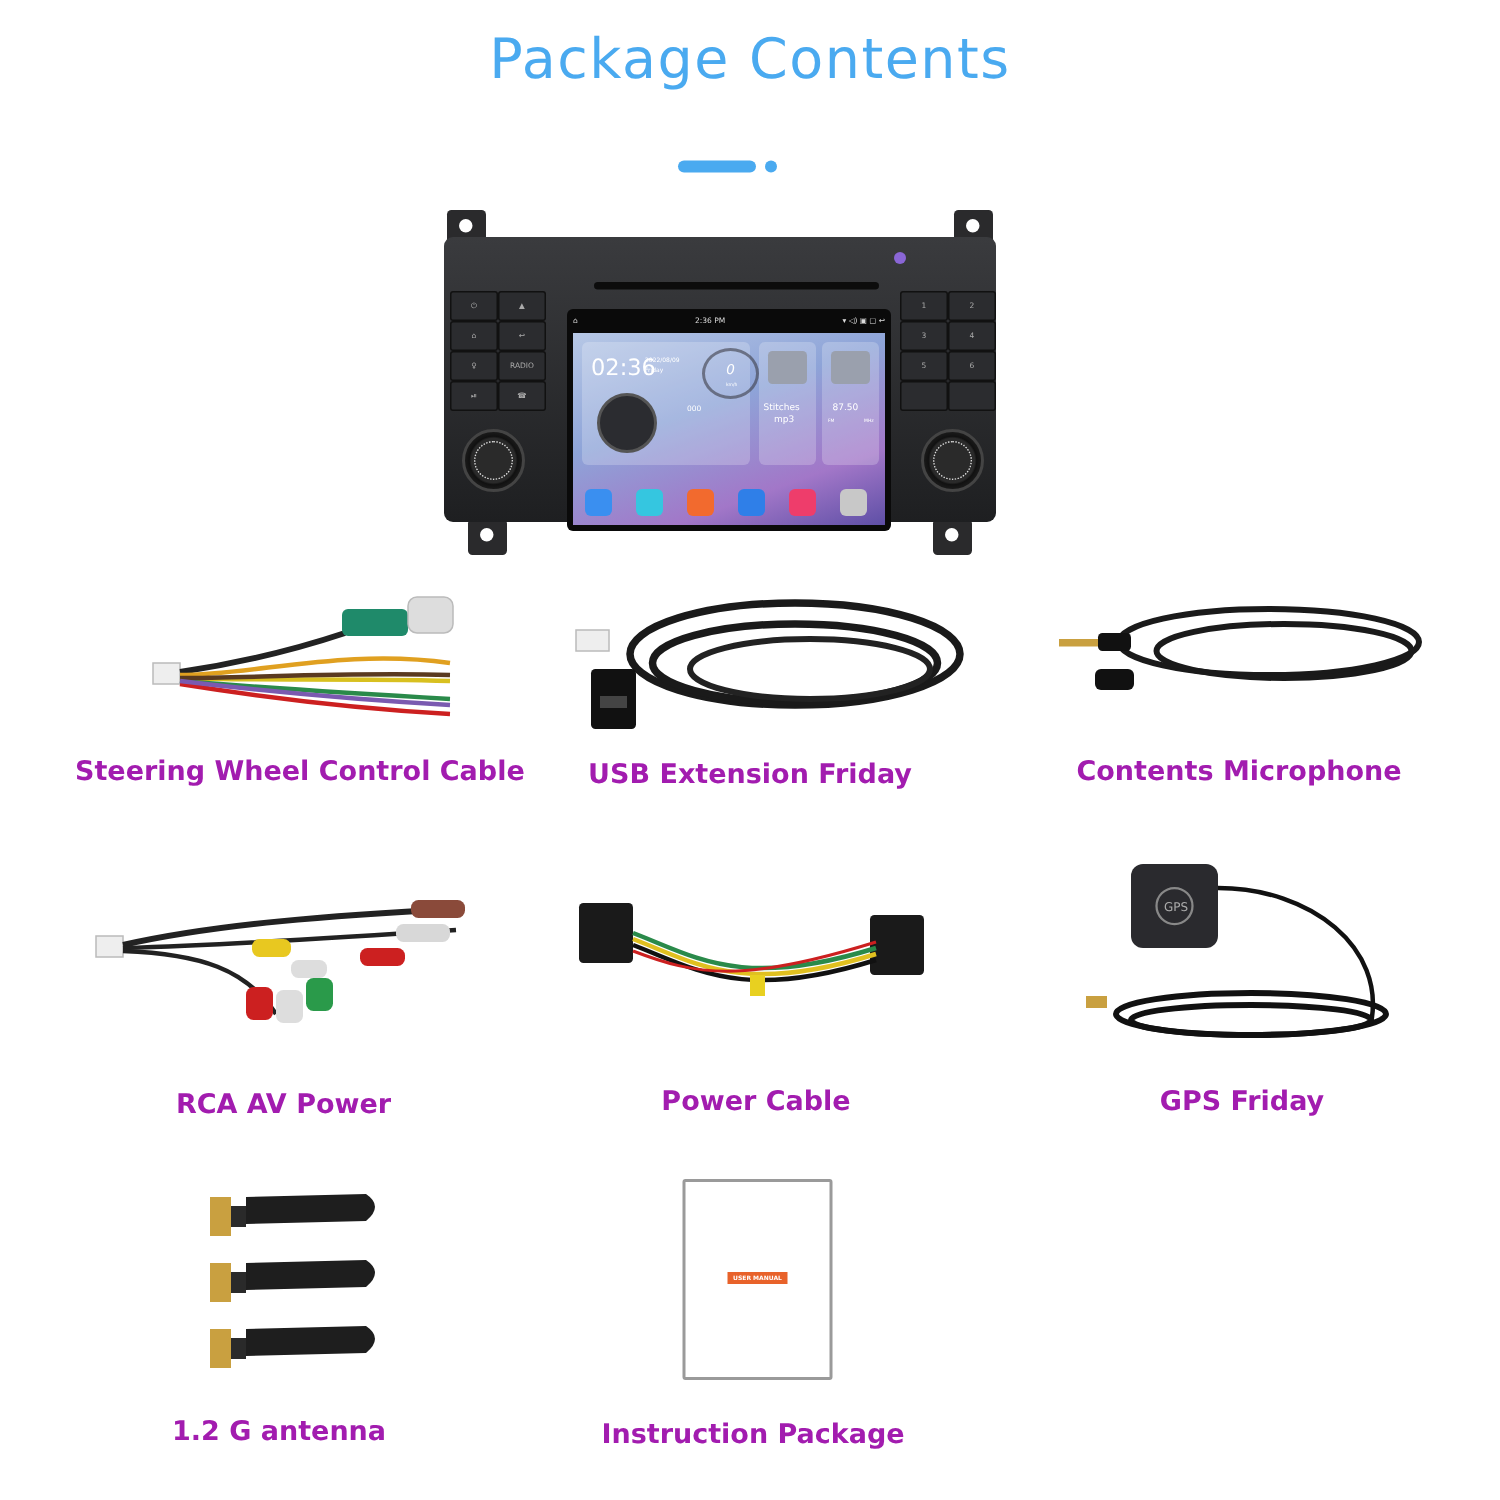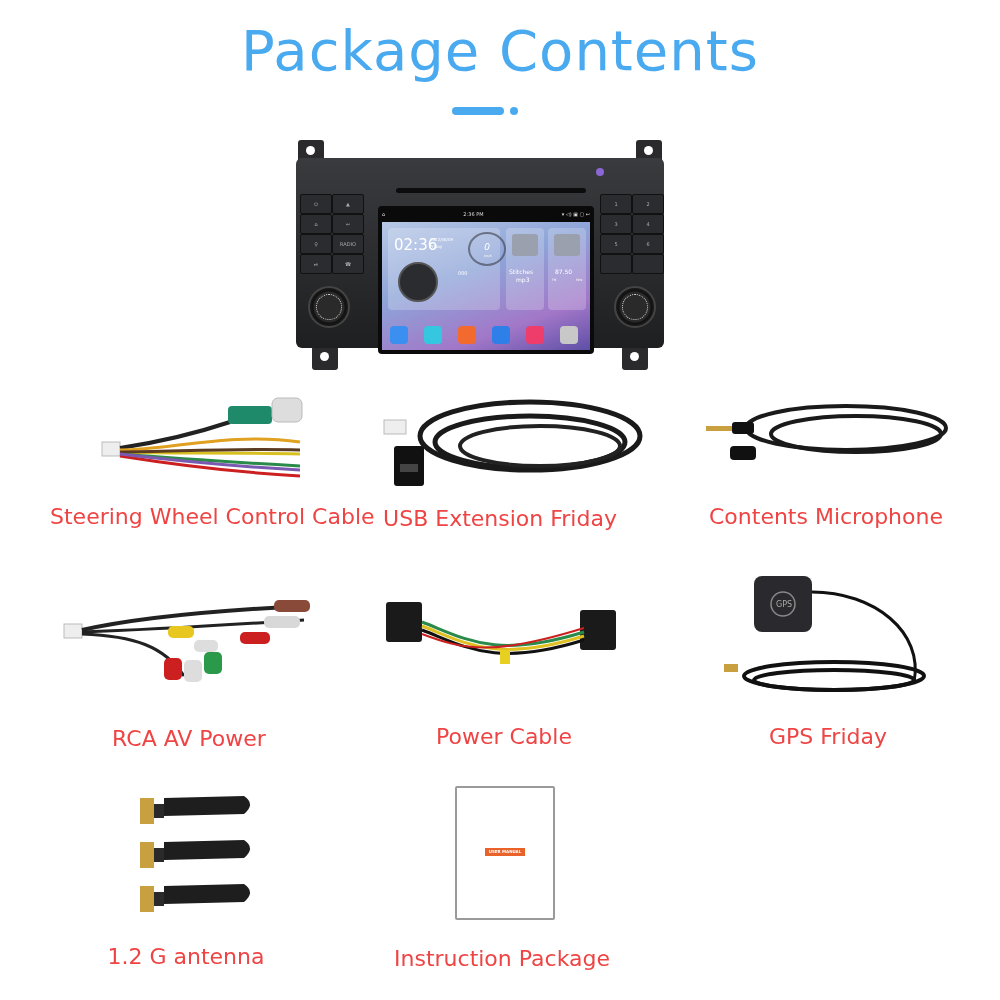--- a/index.html
+++ b/index.html
@@ -1,17 +1,17 @@
 <!DOCTYPE html>
 <html><head>
 <meta charset="utf-8">
 <style>
   html, body { margin:0; padding:0; background:#ffffff; }
   body { width:1000px; height:1000px; position:relative; overflow:hidden; font-family:"DejaVu Sans", sans-serif; }
-  .title { position:absolute; left:0; top:18px; width:1000px; text-align:center; font-size:56px; color:#4aaaf0; letter-spacing:1px; font-family:"DejaVu Sans", sans-serif; }
+  .title { position:absolute; left:0; top:18px; width:1000px; text-align:center; font-size:37px; color:#4aaaf0; letter-spacing:1px; font-family:"DejaVu Sans", sans-serif; }
   .accent-bar { position:absolute; left:452px; top:107px; width:52px; height:8px; border-radius:4px; background:#4aaaf0; }
   .accent-dot { position:absolute; left:510px; top:107px; width:8px; height:8px; border-radius:50%; background:#4aaaf0; }
 
   
   .unit { position:absolute; left:290px; top:140px; width:380px; height:232px; }
   .unit-body { position:absolute; left:6px; top:18px; width:368px; height:190px; background:linear-gradient(#3a3b3e,#1e1f21); border-radius:6px; }
   .bracket { position:absolute; width:26px; height:24px; background:#2a2a2c; border-radius:3px; }
   .bracket::after { content:""; position:absolute; left:8px; top:6px; width:9px; height:9px; border-radius:50%; background:#fff; }
   .cd-slot { position:absolute; left:100px; top:30px; width:190px; height:5px; background:#0c0c0c; border-radius:3px; }
   .screen { position:absolute; left:82px; top:48px; width:216px; height:148px; background:#0a0a0a; border-radius:4px; }
@@ -24,21 +24,21 @@
   .compass { position:absolute; left:10px; top:34px; width:36px; height:36px; border-radius:50%; background:#2b2c30; border:2px solid #555; }
   .mini-lbl { position:absolute; color:#fff; font-size:5px; }
   .appicon { position:absolute; top:104px; width:18px; height:18px; border-radius:4px; }
   .btn { position:absolute; width:30px; height:18px; background:#2b2c2f; border:1px solid #111; border-radius:2px; color:#aaa; font-size:5px; text-align:center; line-height:18px; }
   .knob { position:absolute; width:38px; height:38px; border-radius:50%; background:radial-gradient(#2a2a2a 55%,#111 60%,#333 100%); border:2px solid #444; }
   .knob::after { content:""; position:absolute; inset:6px; border-radius:50%; border:1px dotted #ddd; }
   .led { position:absolute; width:8px; height:8px; border-radius:50%; background:#8a66d6; }
 
   
   .item { position:absolute; }
-  .label { position:absolute; font-size:22px; color:#ef4444; text-align:center; white-space:nowrap; font-family:"DejaVu Sans", sans-serif; }
+  .label { position:absolute; font-size:18px; color:#a21caf; text-align:center; white-space:nowrap; font-family:"DejaVu Sans", sans-serif;font-weight:bold; }
   svg { position:absolute; overflow:visible; }
 
   .manual { position:absolute; left:455px; top:786px; width:96px; height:130px; border:2px solid #9a9a9a; border-radius:2px; background:#fff; }
   .manual-tag { position:absolute; left:28px; top:60px; width:40px; height:8px; background:#e8622a; color:#fff; font-size:4px; line-height:8px; text-align:center; font-weight:bold; }
 </style>
 </head>
 <body>
 
 <div class="title">Package Contents</div>
 <div class="accent-bar"></div>

